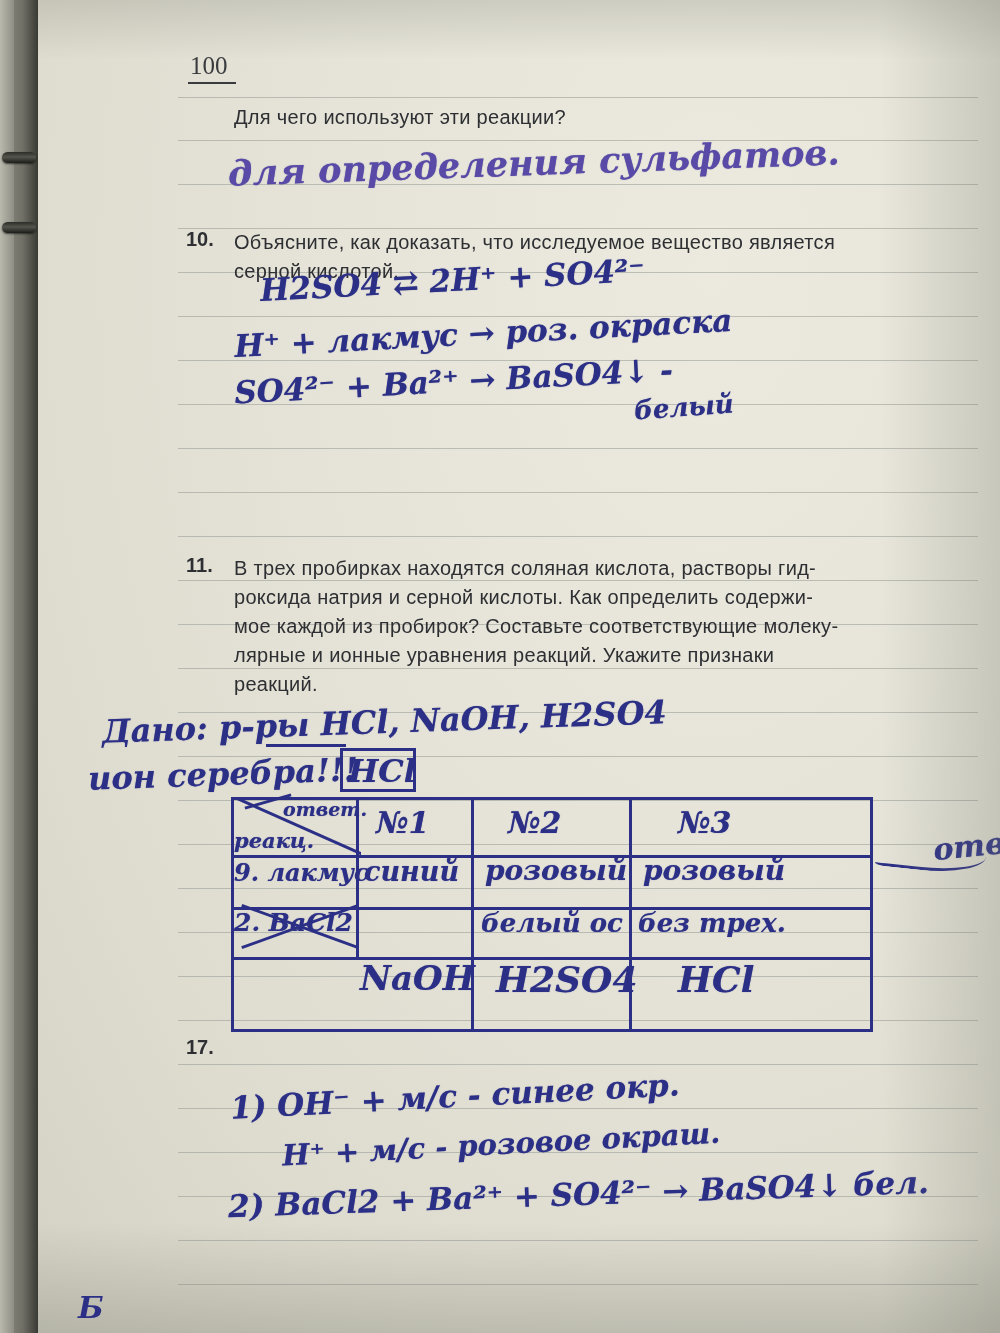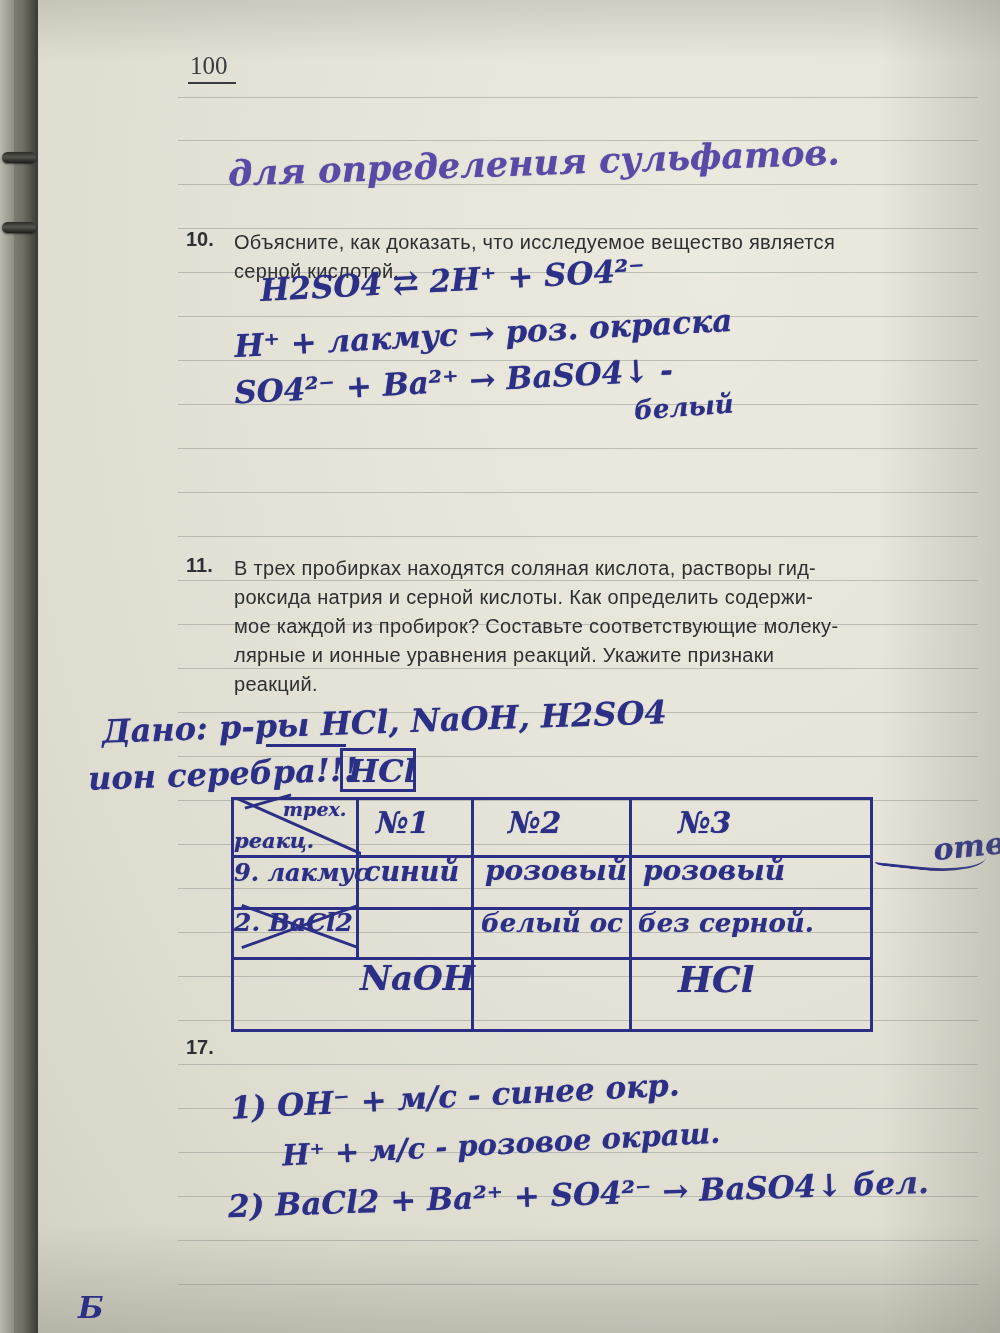--- a/index.html
+++ b/index.html
@@ -225,20 +225,21 @@
     <div class="rule" style="top:1064px;"></div>
     <div class="rule" style="top:1108px;"></div>
     <div class="rule" style="top:1152px;"></div>
     <div class="rule" style="top:1196px;"></div>
     <div class="rule" style="top:1240px;"></div>
     <div class="rule" style="top:1284px;"></div>
 
     <div class="pagenum">100</div>
     <div class="pagenum-underline"></div>
 
+    <div class="q-body" style="left:196px; top:103px; width:600px;">Для чего используют эти реакции?</div>
 
     <div class="hand lilac" style="left:190px; top:142px; font-size:35px; transform:rotate(-2deg);">для определения   сульфатов.</div>
 
     <div class="q-num" style="left:148px; top:228px;">10.</div>
     <div class="q-body" style="left:196px; top:228px; width:790px;">Объясните, как доказать, что исследуемое вещество является</div>
     <div class="q-body" style="left:196px; top:257px; width:790px;">серной кислотой.</div>
 
     <div class="hand" style="left:222px; top:262px; font-size:31px; transform:rotate(-3deg);">H2SO4 ⇄ 2H⁺ + SO4²⁻</div>
     <div class="hand" style="left:196px; top:315px; font-size:31px; transform:rotate(-3deg);">H⁺ + лакмус → роз. окраска</div>
     <div class="hand" style="left:196px; top:363px; font-size:31px; transform:rotate(-3deg);">SO4²⁻ + Ba²⁺ → BaSO4↓ -</div>
@@ -269,41 +270,42 @@
       <div class="tline v" style="left:125px; top:0; height:160px;"></div>
       <div class="tline v" style="left:240px; top:0; height:232px;"></div>
       <div class="tline v" style="left:398px; top:0; height:232px;"></div>
       <div class="tline v" style="left:639px; top:0; height:232px;"></div>
 
       <div style="position:absolute; left:2px; top:2px; width:128px; height:56px; overflow:hidden;">
         <div style="position:absolute; left:-6px; top:26px; width:146px; height:3px; background:#2b2f86; transform:rotate(24deg);"></div>
       </div>
     </div>
 
-    <div class="hand" style="left:245px; top:798px; font-size:19px;">трех.</div>
+    <div class="hand" style="left:245px; top:798px; font-size:19px;">ответ.</div>
     <div class="hand" style="left:196px; top:828px; font-size:21px;">реакц.</div>
 
     <div class="hand" style="left:338px; top:805px; font-size:30px;">№1</div>
     <div class="hand" style="left:470px; top:805px; font-size:30px;">№2</div>
     <div class="hand" style="left:640px; top:805px; font-size:30px;">№3</div>
 
     <div class="hand" style="left:196px; top:858px; font-size:24px;">9. лакмус</div>
     <div class="hand" style="left:326px; top:856px; font-size:27px;">синий</div>
     <div class="hand" style="left:447px; top:854px; font-size:28px;">розовый</div>
     <div class="hand" style="left:605px; top:854px; font-size:28px;">розовый</div>
 
     <div class="hand" style="left:196px; top:908px; font-size:25px;">2. BaCl2</div>
     <div class="cross">
       <span class="a"></span>
         <span class="b"></span>
     </div>
     <div class="hand" style="left:443px; top:908px; font-size:26px;">белый ос</div>
-    <div class="hand" style="left:600px; top:908px; font-size:26px;">без серной.</div>
+    <div class="hand" style="left:600px; top:908px; font-size:26px;">без трех.</div>
 
     <div class="hand" style="left:322px; top:958px; font-size:34px;">NaOH</div>
+    <div class="hand" style="left:458px; top:958px; font-size:36px;">H2SO4</div>
     <div class="hand" style="left:640px; top:958px; font-size:36px;">HCl</div>
 
     <div class="hand" style="left:895px; top:826px; font-size:30px; transform:rotate(-6deg);">ответ</div>
     <div class="answer-swoosh"></div>
 
     <div class="arrowline" style="left:206px; top:800px; width:48px; transform:rotate(-16deg);"></div>
 
     <div class="q-num" style="left:148px; top:1036px;">17.</div>
 
     <div class="hand" style="left:192px; top:1078px; font-size:31px; transform:rotate(-3deg);">1) OH⁻ + м/c - синее окр.</div>

